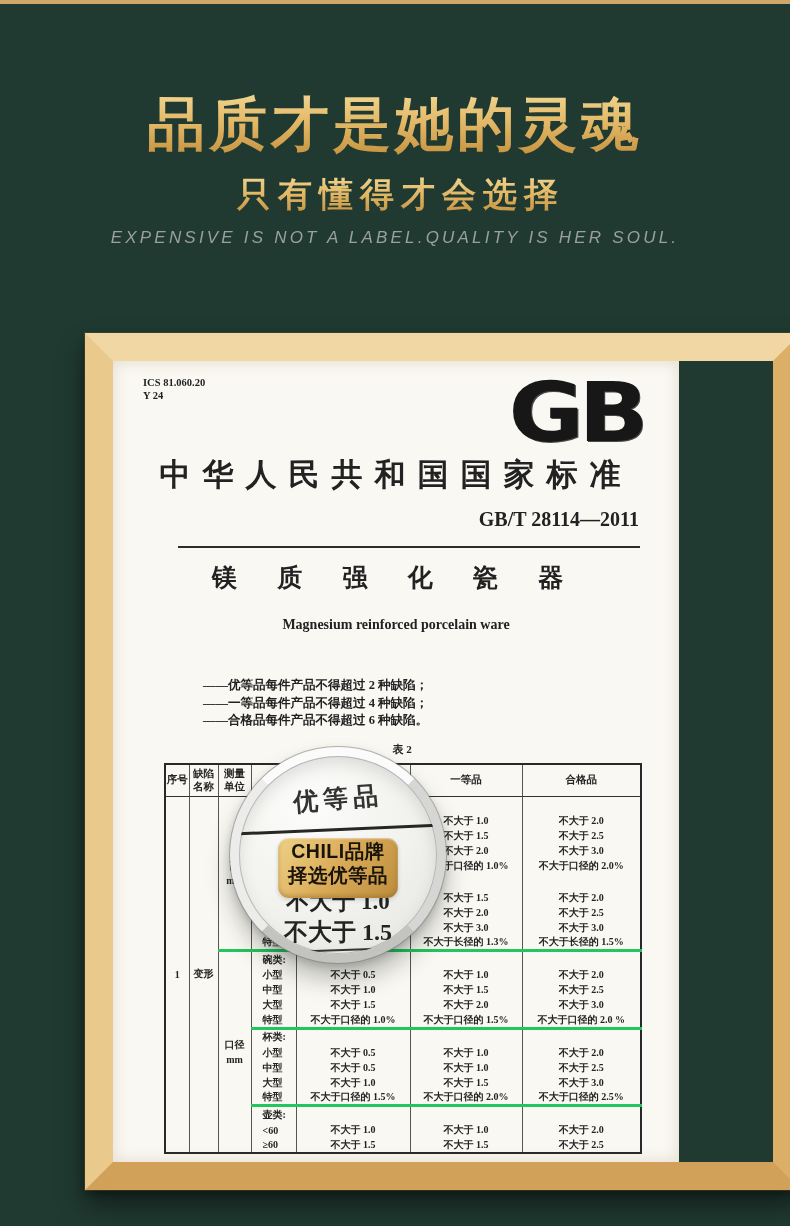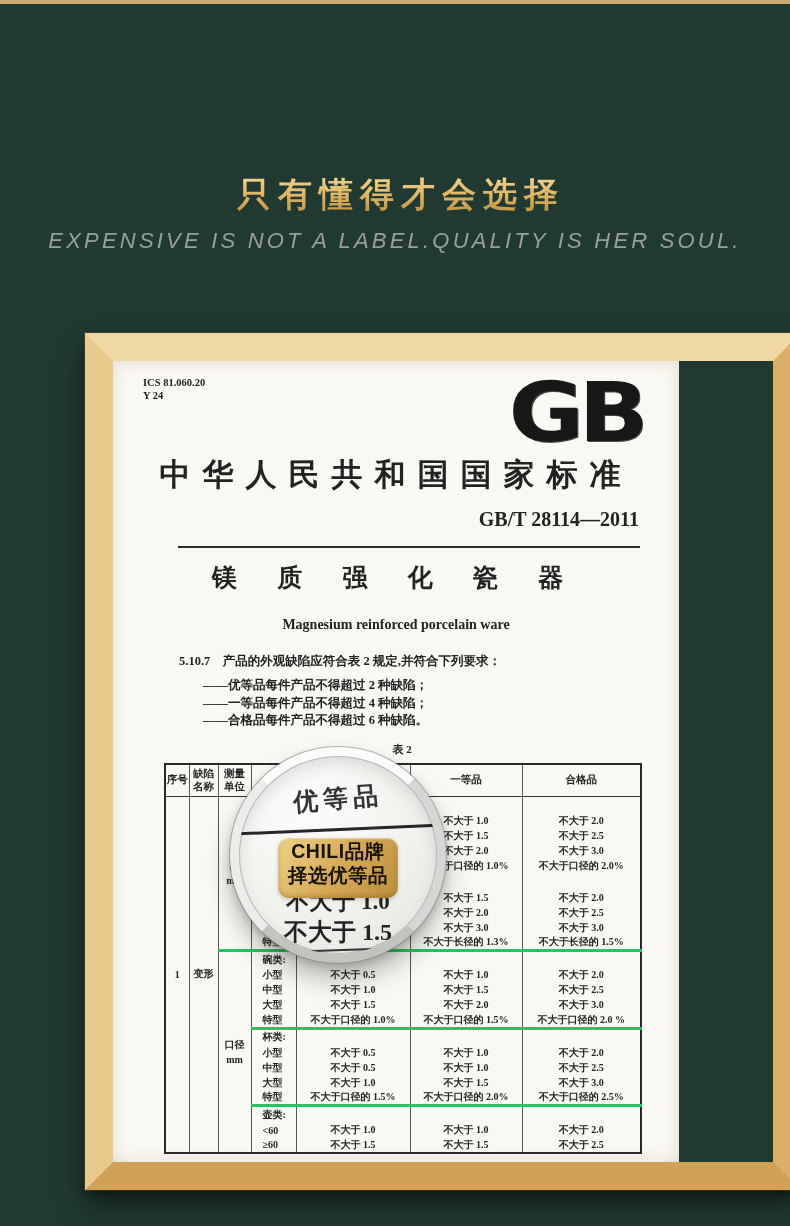--- a/index.html
+++ b/index.html
@@ -11,21 +11,21 @@
   .gold-text{color:#dcab55;font-weight:bold;}
   @supports ((-webkit-background-clip:text) or (background-clip:text)){
     .gold-text{background:linear-gradient(180deg,#f4dc9a 0%,#e2b765 48%,#bf8a37 100%);
       -webkit-background-clip:text;background-clip:text;color:transparent;}
   }
   .hero-title{position:absolute;left:0;top:86px;width:790px;text-align:center;
     font-size:58px;letter-spacing:4px;white-space:nowrap;}
   .hero-subtitle{position:absolute;left:6px;top:172px;width:790px;text-align:center;
     font-size:34px;letter-spacing:7px;white-space:nowrap;}
   .hero-caption{position:absolute;left:0;top:228px;width:790px;text-align:center;
-    font-style:italic;font-size:22px;letter-spacing:3.2px;color:#9aa09b;font-weight:500;white-space:nowrap;}
+    font-style:italic;font-size:17px;letter-spacing:3.2px;color:#9aa09b;font-weight:500;white-space:nowrap;}
 
   
   .frame{position:absolute;left:85px;top:333px;width:716px;height:857px;box-sizing:border-box;
     border:28px solid;border-color:#f1d7a4 #dcae67 #d2a159 #e9c98c;
     box-shadow:0 0 0 1px rgba(120,85,40,.35), 0 16px 26px rgba(0,0,0,.45), 0 4px 8px rgba(0,0,0,.3);}
   .paper{position:relative;width:566px;height:801px;background:#faf8f2;overflow:hidden;
     box-shadow:inset 0 0 16px rgba(125,95,45,.18);
     font-family:"Liberation Serif","DejaVu Serif",serif;color:#222;}
 
   .ics-block{position:absolute;left:30px;top:15px;font-size:10.5px;font-weight:bold;line-height:1.25;white-space:pre-line;}
@@ -84,35 +84,35 @@
     box-shadow:inset 0 1px 2px rgba(255,255,255,.55), inset 0 -2px 5px rgba(115,78,20,.4), 0 2px 4px rgba(0,0,0,.15);
     font-family:"Liberation Sans","DejaVu Sans",sans-serif;font-weight:bold;font-size:19.5px;
     color:#191409;line-height:1.22;letter-spacing:.5px;white-space:pre-line;}
 </style>
 </head>
 <body>
 
 <div class="page">
   <div class="top-strip"></div>
 
+  <div class="hero-title gold-text">品质才是她的灵魂</div>
   <div class="hero-subtitle gold-text">只有懂得才会选择</div>
   <div class="hero-caption">EXPENSIVE IS NOT A LABEL.QUALITY IS HER SOUL.</div>
 
   <div class="frame">
     <div class="paper">
 
       <div class="ics-block">ICS 81.060.20
 Y 24</div>
       <div class="gb-logo">GB</div>
       <div class="national-title">中华人民共和国国家标准</div>
       <div class="std-number">GB/T 28114—2011</div>
       <div class="rule"></div>
       <div class="doc-title">镁 质 强 化 瓷 器</div>
       <div class="doc-title-en">Magnesium reinforced porcelain ware</div>
-      <div class="clause">5.10.7　产品的外观缺陷应符合表 2 规定,并符合下列要求：</div>
       <div class="bullet b0">——优等品每件产品不得超过 2 种缺陷；</div>
       <div class="bullet b1">——一等品每件产品不得超过 4 种缺陷；</div>
       <div class="bullet b2">——合格品每件产品不得超过 6 种缺陷。</div>
       <div class="table-caption">表 2</div>
 
       <table class="spec-table">
           <colgroup>
             <col style="width:24px">
             <col style="width:29px">
             <col style="width:33px">

